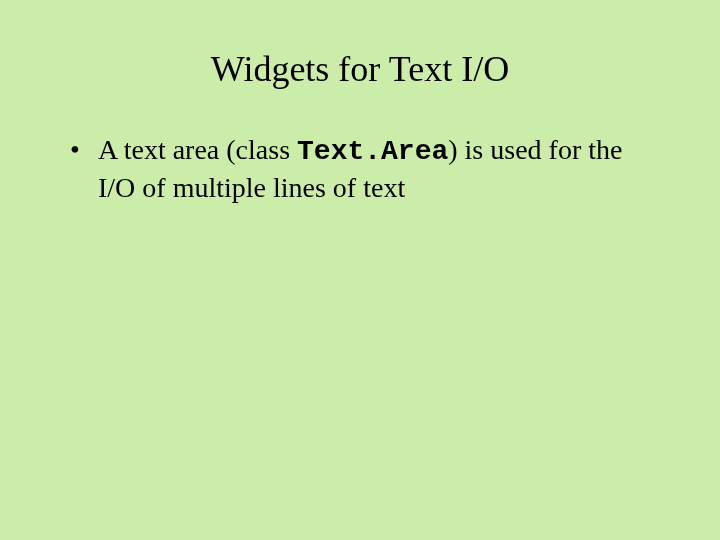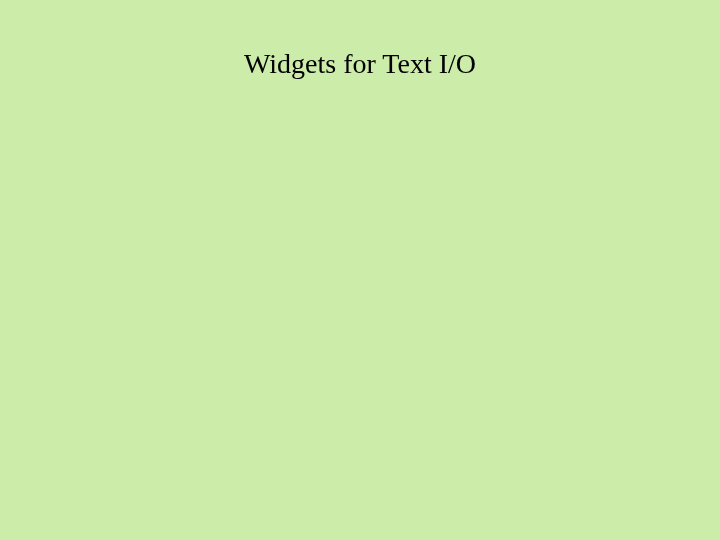--- a/index.html
+++ b/index.html
@@ -15,21 +15,21 @@
       color: #000000;
       padding: 0;
       overflow: hidden;
     }
     .slide {
       width: 100%;
       height: 100%;
       padding: 48px 60px 40px 60px;
     }
     .title {
-      font-size: 28px;
+      font-size: 36px;
       text-align: center;
       font-weight: normal;
       margin-bottom: 42px;
     }
     .bullets {
       list-style: none;
       padding-left: 0;
     }
     .bullet-item {
       font-size: 28px;
@@ -49,14 +49,17 @@
       font-family: "Courier New", Courier, monospace;
       font-weight: bold;
     }
   </style>
 </head>
 <body>
 
 <div class="slide">
   <h1 class="title">Widgets for Text I/O</h1>
   <ul class="bullets">
+    <li class="bullet-item">
+      <span>A text area (class </span><span class="mono">Text.Area</span><span>) is used for the I/O of multiple lines of text</span>
+    </li>
   </ul>
 </div>
 
 </body></html>

